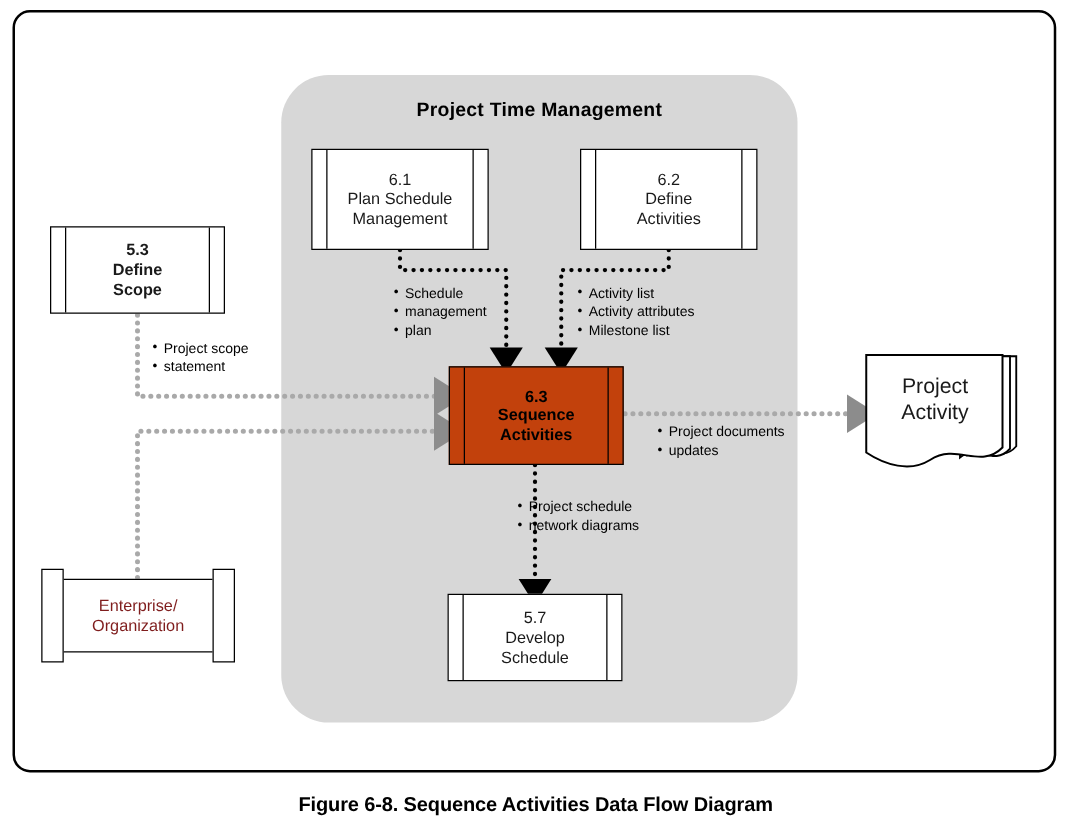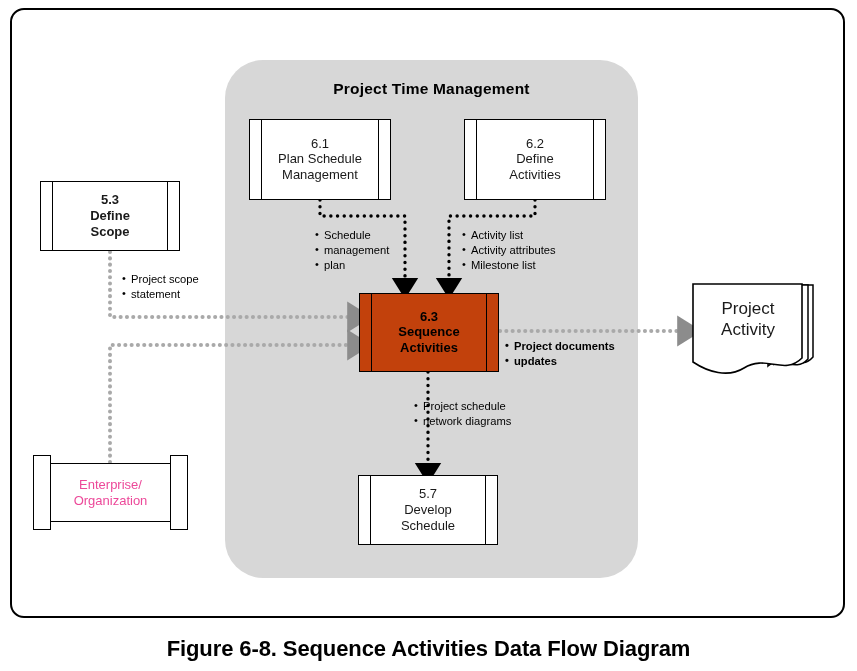--- a/index.html
+++ b/index.html
@@ -121,21 +121,21 @@
   .store .cap-r { right: 0; }
   .store .stext {
     position: absolute;
     left: 20px;
     right: 20px;
     top: 50%;
     transform: translateY(-50%);
     text-align: center;
     font-size: 13px;
     line-height: 1.25;
-    color: #ec4899;
+    color: #7f1d1d;
   }
 
   
   .docstack {
     position: absolute;
   }
   .docstack svg { display: block; }
   .docstack .dtext {
     position: absolute;
     left: 6px;
@@ -182,21 +182,21 @@
     pointer-events: none;
   }
 
   
   .caption {
     position: absolute;
     left: 0;
     top: 636px;
     width: 857px;
     text-align: center;
-    font-size: 22px;
+    font-size: 16px;
     font-weight: bold;
     color: #000;
     letter-spacing: -0.1px;
   }
 </style>
 </head>
 <body>
 
 <div id="stage">
 
@@ -335,21 +335,21 @@
   <div class="flow-label" style="left:122px; top:272px; width:110px;">
     <ul>
       <li>Project scope</li>
       <li style="padding-left:9px;list-style:none">
         <span>statement</span>
       </li>
     </ul>
   </div>
 
 
-  <div class="flow-label" style="left:505px; top:339px; width:130px;font-weight:bold;">
+  <div class="flow-label" style="left:526px; top:339px; width:130px;">
     <ul>
       <li>Project documents</li>
       <li style="padding-left:9px;list-style:none">
         <span>updates</span>
       </li>
     </ul>
   </div>
 
   <div class="flow-label" style="left:414px; top:399px; width:140px;">
     <ul>

